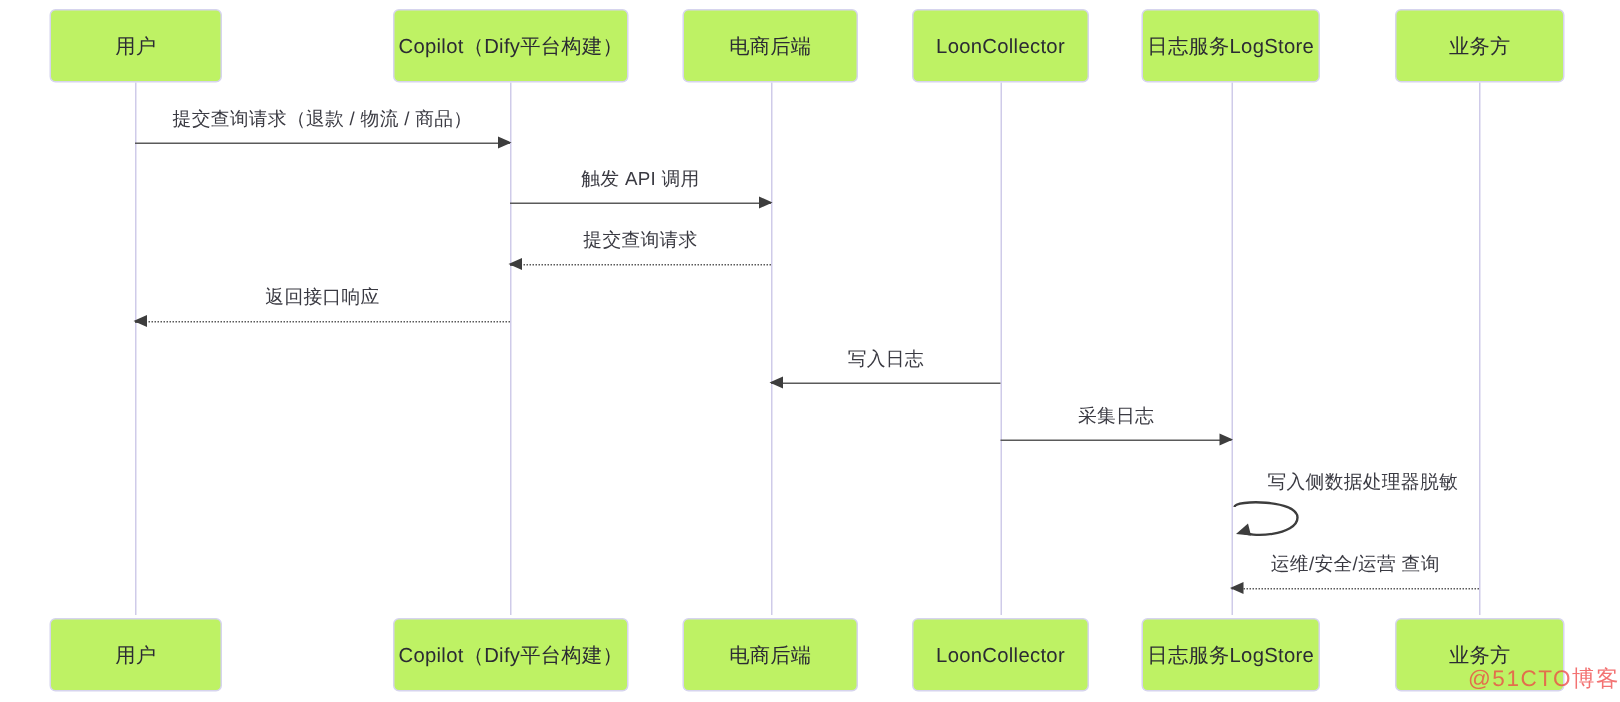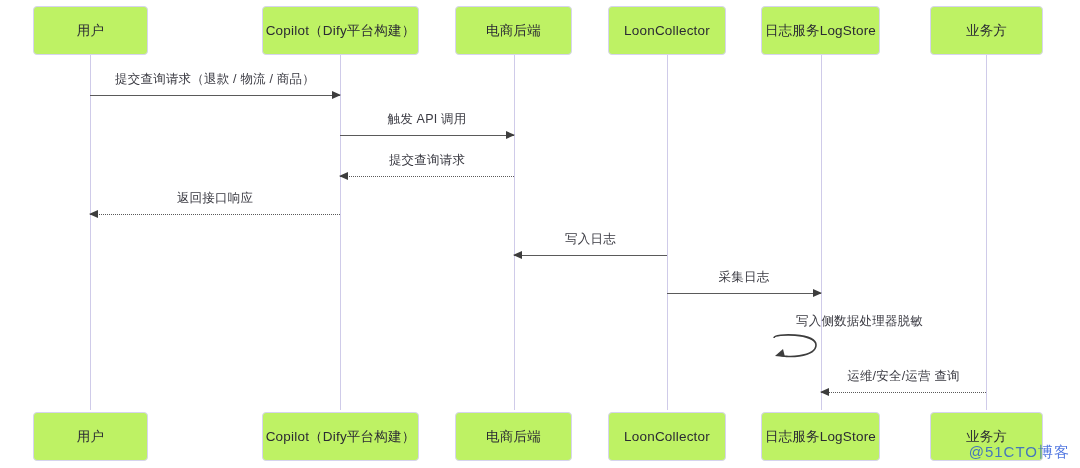--- a/index.html
+++ b/index.html
@@ -93,24 +93,24 @@
     top:-19px;
     font-size:12.5px;
     color:#3a3a42;
     white-space:nowrap;
     letter-spacing:.2px;
   }
 
   
   .watermark{
     position:absolute;
-    right:10px;
+    right:0;
     bottom:6px;
     font-size:15px;
-    color:#1d4ed8;
+    color:#ef4444;
     opacity:.75;
     letter-spacing:1px;
     z-index:9;
     user-select:none;
   }
 </style>
 </head>
 <body>
 
 <div id="canvas">
@@ -170,21 +170,21 @@
     <div class="line"></div>
     <div class="head"></div>
   </div>
 
   <div class="msg to-right" style="left:667px; width:154px; top:293px;">
     <div class="label">采集日志</div>
     <div class="line"></div>
     <div class="head"></div>
   </div>
 
-  <div class="selfmsg" style="left:772px; top:332px;">
+  <div class="selfmsg" style="left:821px; top:332px;">
     <div class="label">写入侧数据处理器脱敏</div>
     <svg width="56" height="36" viewBox="0 0 56 36">
       <path d="M2 6 C 2 1, 44 1, 44 13 C 44 25, 12 27, 6 22" fill="none" stroke="#3d3d3d" stroke-width="1.6"></path>
       <path d="M11 17 L 3 24 L 13 25 Z" fill="#3d3d3d"></path>
     </svg>
   </div>
 
   <div class="msg to-left dotted" style="left:821px; width:165px; top:392px;">
     <div class="label">运维/安全/运营 查询</div>
     <div class="line"></div>

